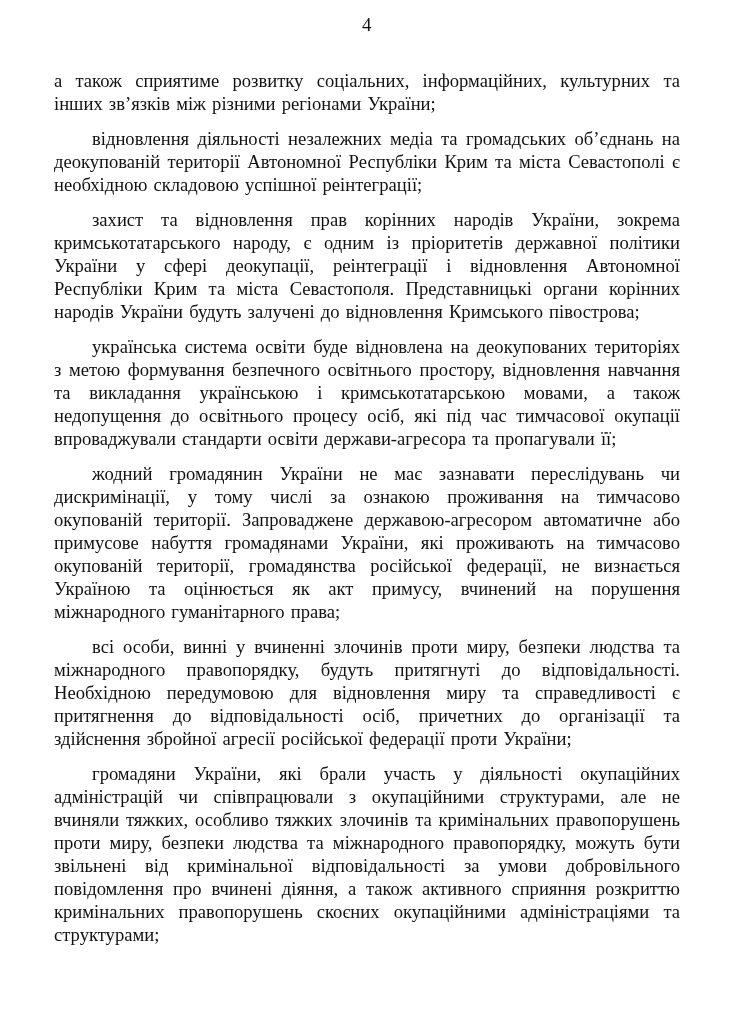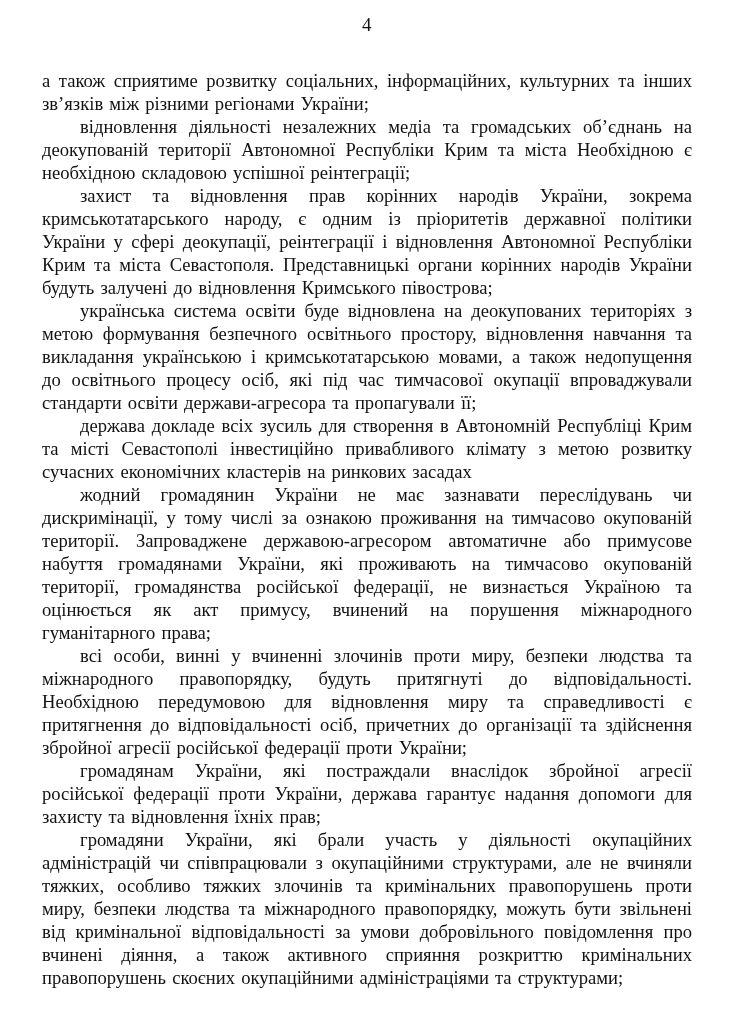--- a/index.html
+++ b/index.html
@@ -19,41 +19,39 @@
     overflow: hidden;
   }
   .page-number {
     text-align: center;
     font-size: 19px;
     line-height: 22px;
     margin: 0 0 33px 0;
     letter-spacing: 0.5px;
   }
   .body-text p {
-    margin: 0;
+    margin: 12px;
     padding: 0;
     font-size: 18.6px;
     line-height: 23px;
     text-align: justify;
     text-indent: 38px;
     word-spacing: 1.5px;
   }
   .body-text p.no-indent {
     text-indent: 0;
   }
 </style>
 </head>
 <body>
 
 <div class="page">
   <div class="page-number">4</div>
   <div class="body-text" id="paragraphs-container">
       <p class="no-indent">а також сприятиме розвитку соціальних, інформаційних, культурних та інших зв’язків між різними регіонами України;</p>
-      <p>відновлення діяльності незалежних медіа та громадських об’єднань на деокупованій території Автономної Республіки Крим та міста Необхідною є необхідною складовою успішної реінтеграції;</p>
+      <p>відновлення діяльності незалежних медіа та громадських об’єднань на деокупованій території Автономної Республіки Крим та міста Севастополі є необхідною складовою успішної реінтеграції;</p>
       <p>захист та відновлення прав корінних народів України, зокрема кримськотатарського народу, є одним із пріоритетів державної політики України у сфері деокупації, реінтеграції і відновлення Автономної Республіки Крим та міста Севастополя. Представницькі органи корінних народів України будуть залучені до відновлення Кримського півострова;</p>
       <p>українська система освіти буде відновлена на деокупованих територіях з метою формування безпечного освітнього простору, відновлення навчання та викладання українською і кримськотатарською мовами, а також недопущення до освітнього процесу осіб, які під час тимчасової окупації впроваджували стандарти освіти держави-агресора та пропагували її;</p>
-      <p>держава докладе всіх зусиль для створення в Автономній Республіці Крим та місті Севастополі інвестиційно привабливого клімату з метою розвитку сучасних економічних кластерів на ринкових засадах</p>
       <p>жодний громадянин України не має зазнавати переслідувань чи дискримінації, у тому числі за ознакою проживання на тимчасово окупованій території. Запроваджене державою-агресором автоматичне або примусове набуття громадянами України, які проживають на тимчасово окупованій території, громадянства російської федерації, не визнається Україною та оцінюється як акт примусу, вчинений на порушення міжнародного гуманітарного права;</p>
       <p>всі особи, винні у вчиненні злочинів проти миру, безпеки людства та міжнародного правопорядку, будуть притягнуті до відповідальності. Необхідною передумовою для відновлення миру та справедливості є притягнення до відповідальності осіб, причетних до організації та здійснення збройної агресії російської федерації проти України;</p>
-      <p>громадянам України, які постраждали внаслідок збройної агресії російської федерації проти України, держава гарантує надання допомоги для захисту та відновлення їхніх прав;</p>
       <p>громадяни України, які брали участь у діяльності окупаційних адміністрацій чи співпрацювали з окупаційними структурами, але не вчиняли тяжких, особливо тяжких злочинів та кримінальних правопорушень проти миру, безпеки людства та міжнародного правопорядку, можуть бути звільнені від кримінальної відповідальності за умови добровільного повідомлення про вчинені діяння, а також активного сприяння розкриттю кримінальних правопорушень скоєних окупаційними адміністраціями та структурами;</p>
     </div>
 </div>
 
 </body></html>

